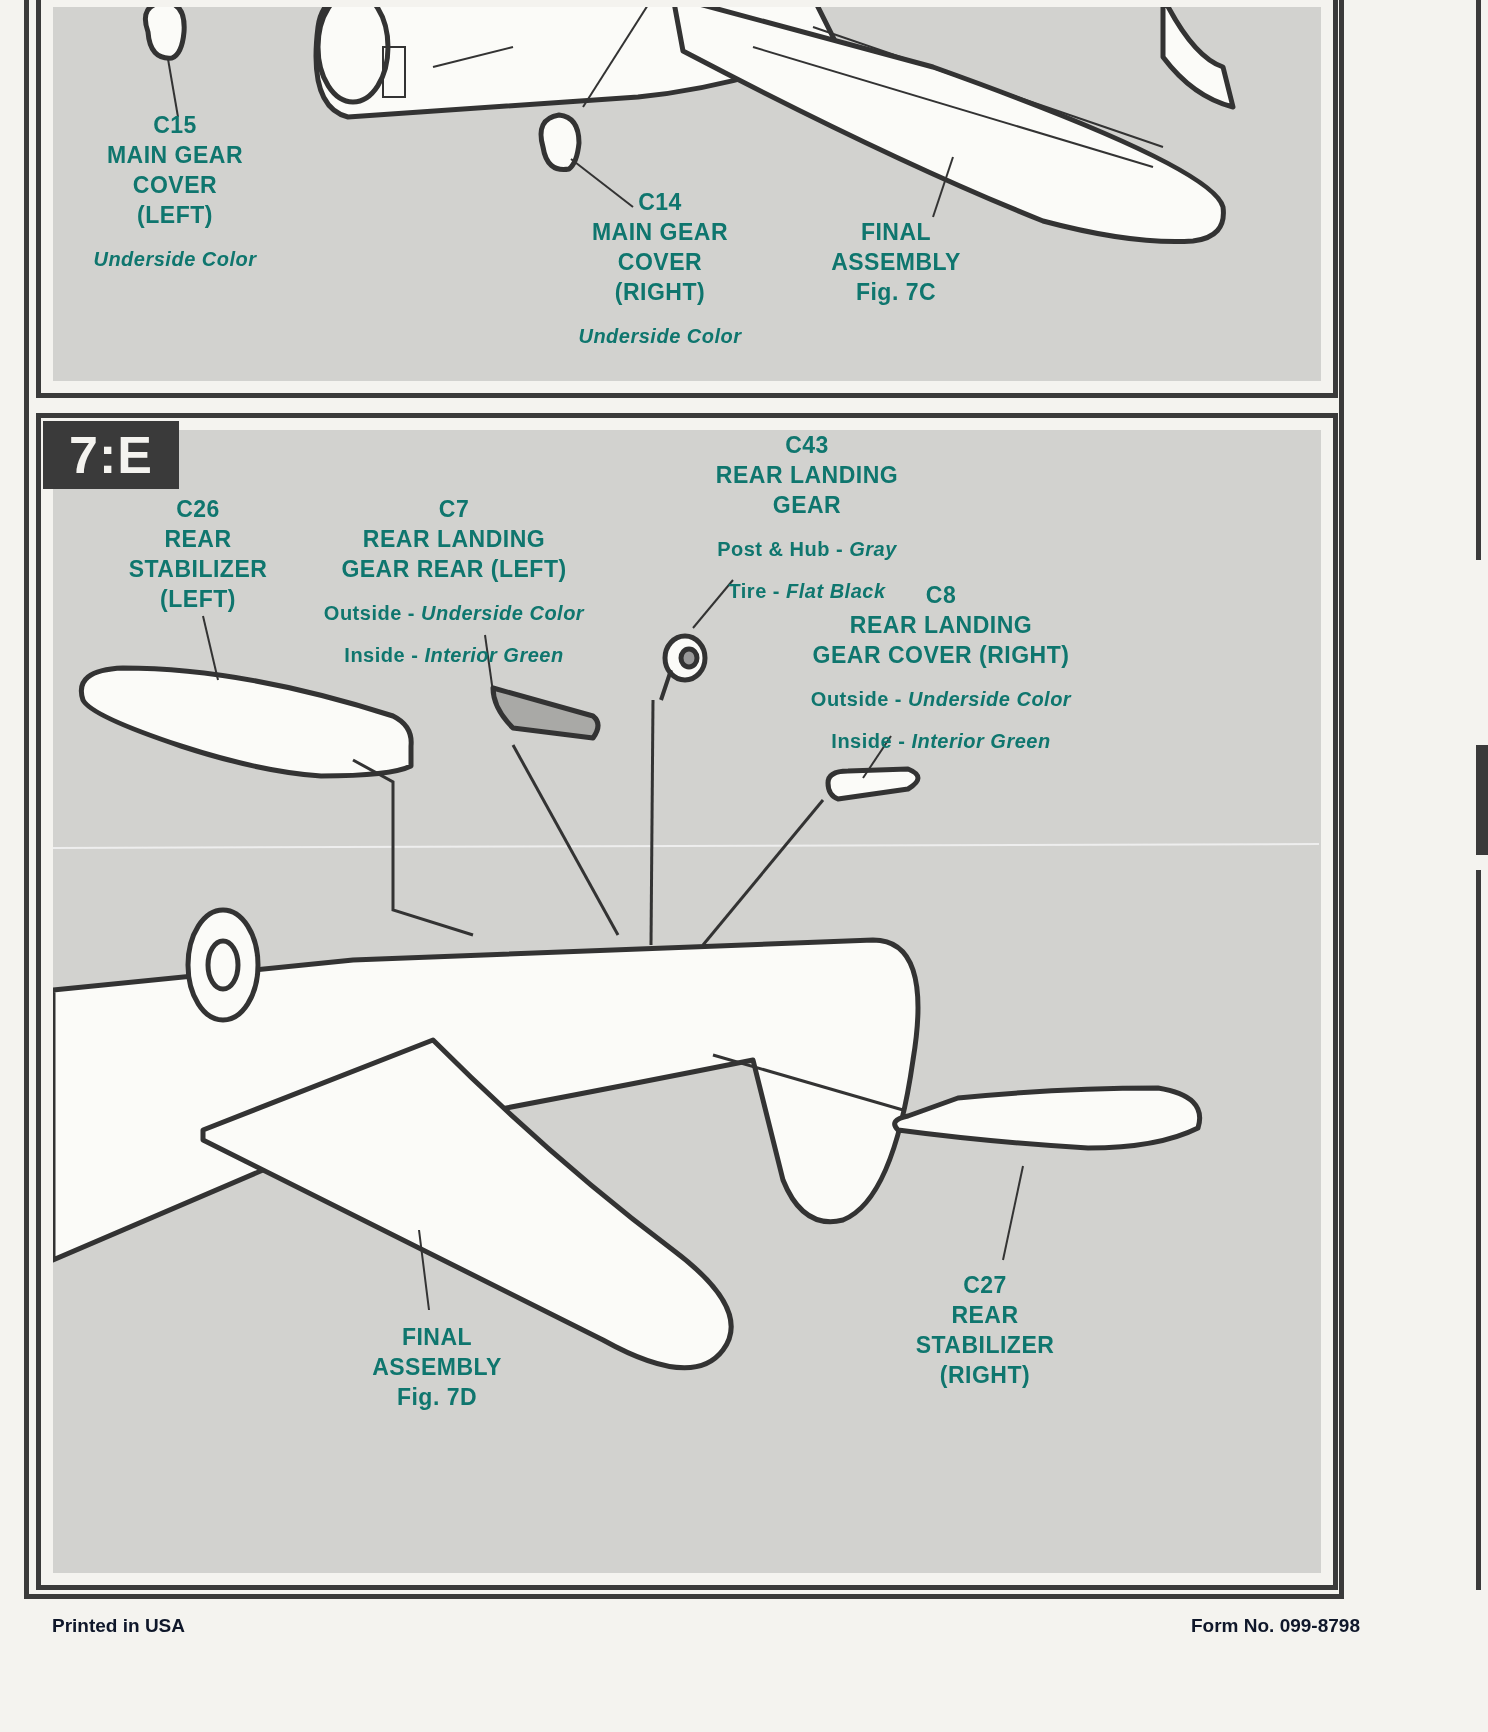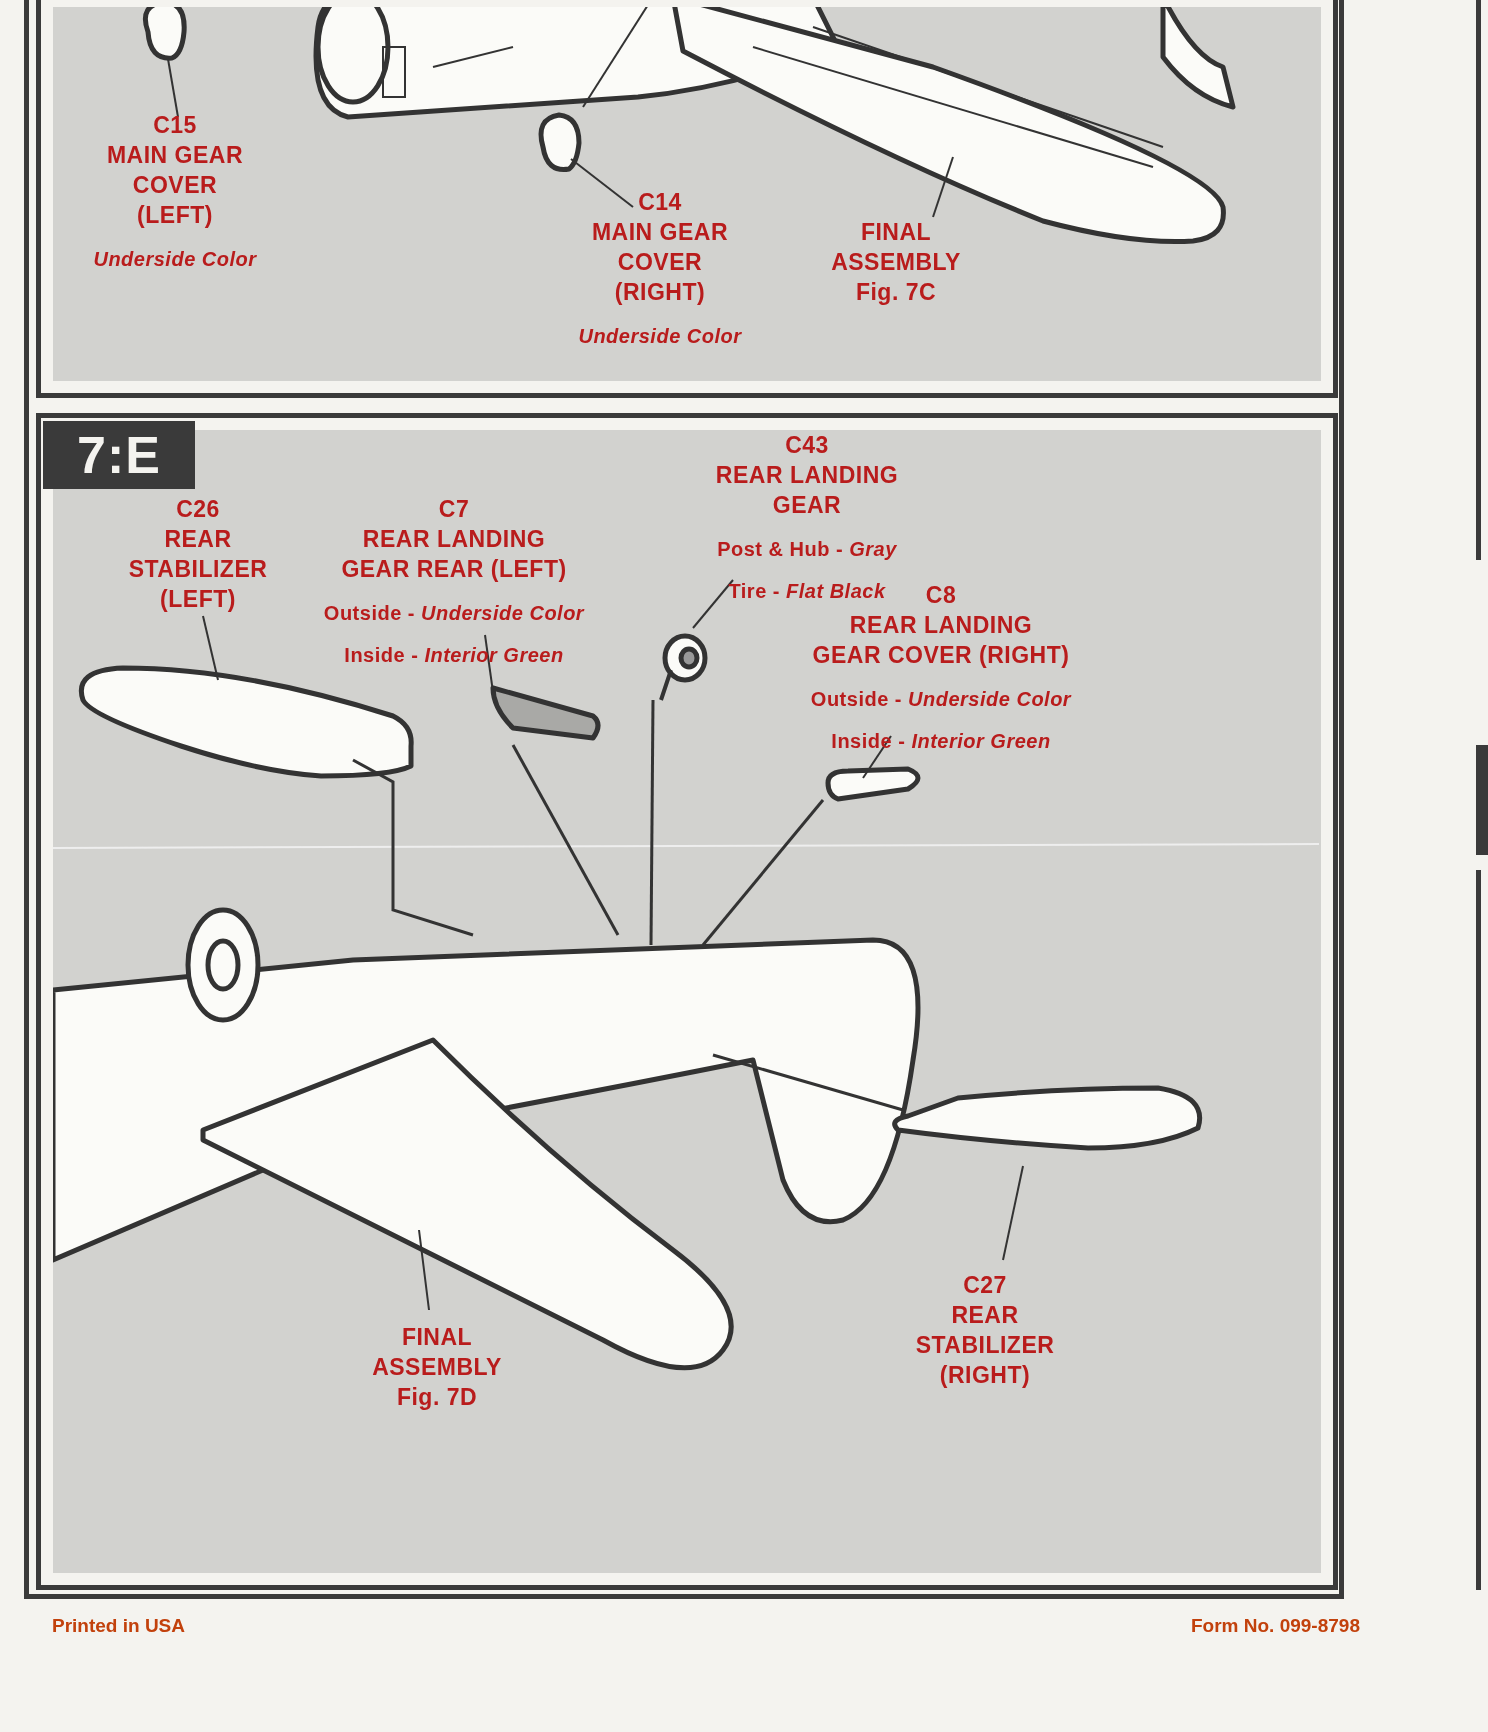--- a/index.html
+++ b/index.html
@@ -17,35 +17,35 @@
     position: absolute; left: 36px; width: 1302px;
     border: 5px solid #3a3a3a; box-sizing: border-box; background: #f4f3ef;
   }
   .panel-inner {
     position: absolute; left: 12px; top: 12px; right: 12px; bottom: 12px;
     background: #d2d2cf; overflow: hidden;
   }
   #panel-top { top: -10px; height: 408px; }
   #panel-bottom { top: 413px; height: 1177px; }
   .step-badge {
-    position: absolute; left: 2px; top: 3px; width: 152px; height: 68px;
+    position: absolute; left: 2px; top: 3px; width: 136px; height: 68px;
     background: #3a3a3a; color: #f4f3ef; font-weight: bold; font-size: 52px;
     line-height: 68px; text-align: center; letter-spacing: 1px; z-index: 3;
   }
   svg.art { position: absolute; left: 0; top: 0; }
   .label {
     position: absolute; text-align: center; font-weight: bold;
-    font-size: 23px; line-height: 30px; color: #b91c1c; letter-spacing: 0.5px;
+    font-size: 23px; line-height: 30px; color: #0f766e; letter-spacing: 0.5px;
     white-space: nowrap; transform: translateX(-50%);
   }
   .label .paint { font-size: 20px; line-height: 26px; font-weight: bold; display: block; margin-top: 16px; }
   .label .paint i { font-style: italic; }
   .label span { display: block; }
   .footer-text {
-    position: absolute; top: 1615px; font-weight: bold; font-size: 19px; color: #c2410c;
+    position: absolute; top: 1615px; font-weight: bold; font-size: 19px; color: #0f172a;
   }
   .right-strip { position: absolute; left: 1476px; top: 0; width: 12px; height: 1732px; }
 </style>
 </head>
 <body>
 
 <div class="outer-frame"></div>
 
 <div class="panel" id="panel-top">
   <div class="panel-inner">

